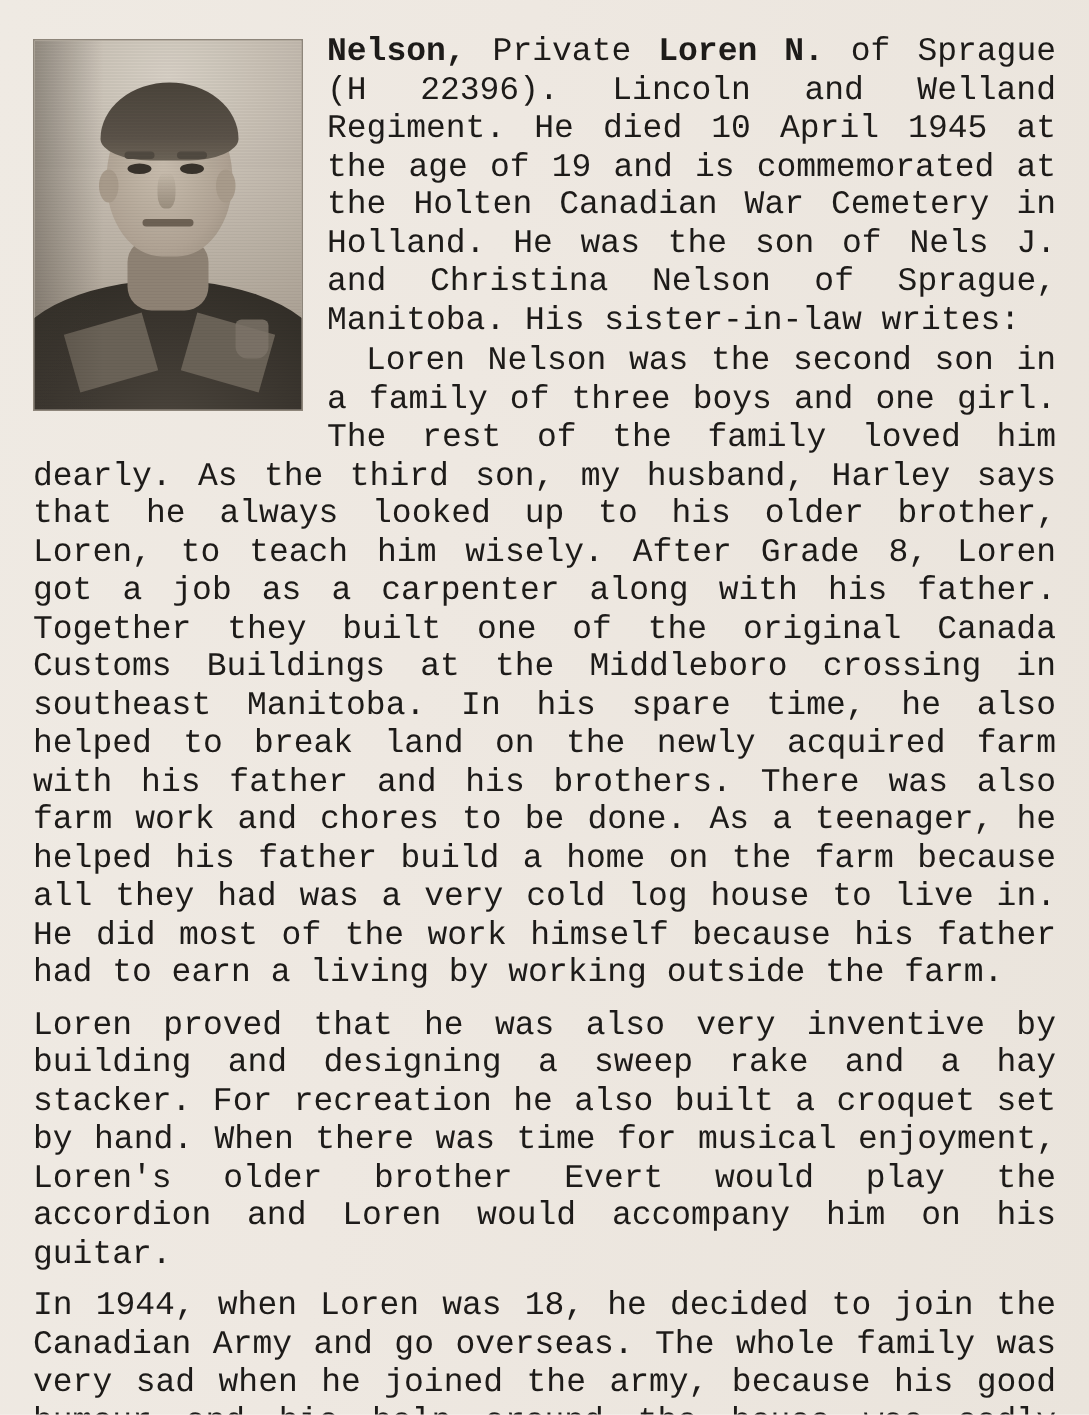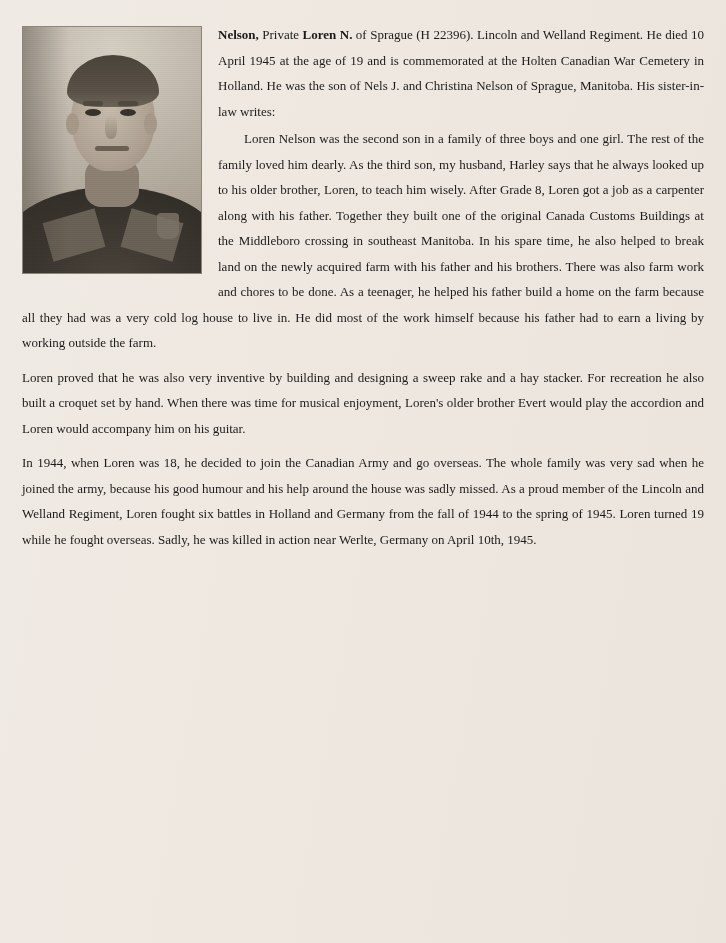--- a/index.html
+++ b/index.html
@@ -174,25 +174,26 @@
     bottom: 34px;
     width: 22px;
     height: 26px;
     background: #7d7468;
     border-radius: 4px 4px 8px 8px;
     opacity: 0.85;
   }
 
   p {
     margin: 0 0 9px 0;
-    font-size: 13px;
+    font-size: 22px;
     line-height: 25.5px;
     text-align: justify;
     text-justify: inter-word;
     hyphens: none;
+    font-family: Liberation Mono, monospace;
   }
   p.head-para {
     margin-bottom: 2px;
   }
   p.indent {
     text-indent: 26px;
   }
   .name-bold { font-weight: bold; }
   .hang {
     

